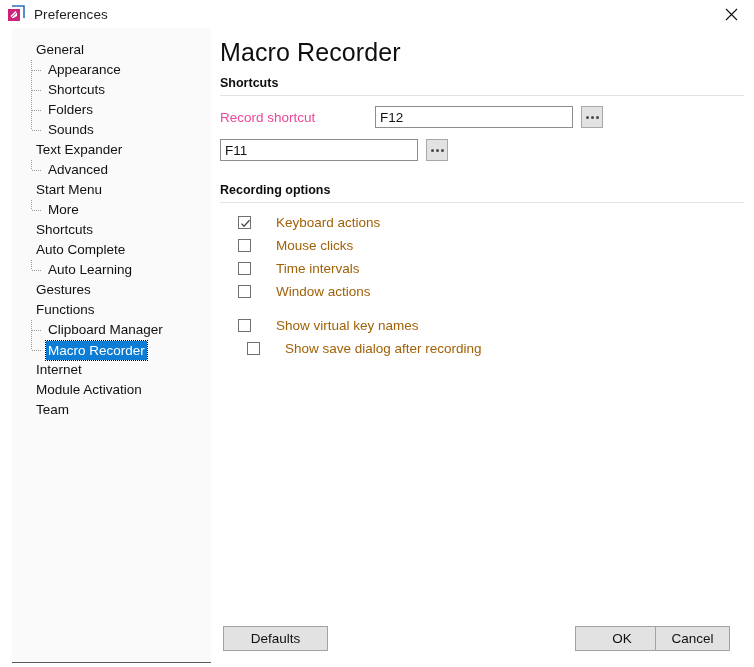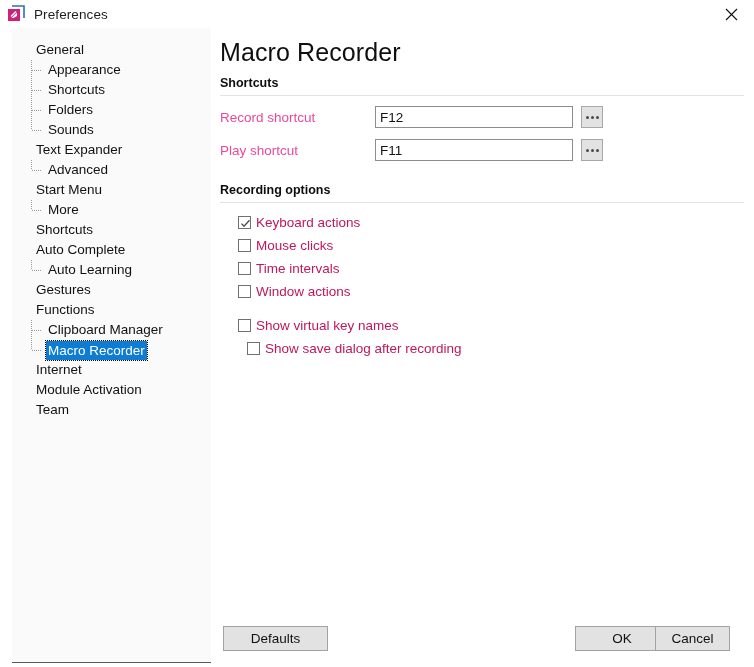--- a/index.html
+++ b/index.html
@@ -217,22 +217,23 @@
     box-sizing: border-box;
     border: 1px solid #707070;
     background: #ffffff;
     flex: none;
     position: relative;
     margin-right: 5px;
   }
   .cb-box svg { position: absolute; left: 0; top: 0; }
   .cb-label {
     font-size: 13.5px;
-    color: #be185d;
-    white-space: nowrap;
+    color: #a16207;
+    white-space: nowrap;
+    margin-left: 20px;
   }
 
   
   .btn {
     position: absolute;
     box-sizing: border-box;
     height: 25px;
     border: 1px solid #a2a2a2;
     background: #e2e2e2;
     font-family: "Liberation Sans", sans-serif;
@@ -378,21 +379,20 @@
     <div class="form-label">Record shortcut</div>
     <input class="text-input" type="text" value="F12" style="">
     <div class="dots-btn">
       <span></span>
       <span></span>
       <span></span>
     </div>
   </div>
 
   <div class="form-row" style="top:110px;">
-    <div class="form-label">Play shortcut</div>
     <input class="text-input" type="text" value="F11" style="">
     <div class="dots-btn">
       <span></span>
       <span></span>
       <span></span>
     </div>
   </div>
 
   <div class="section-head" style="top:155px;">Recording options</div>
   <div class="section-rule" style="top:174px;"></div>

